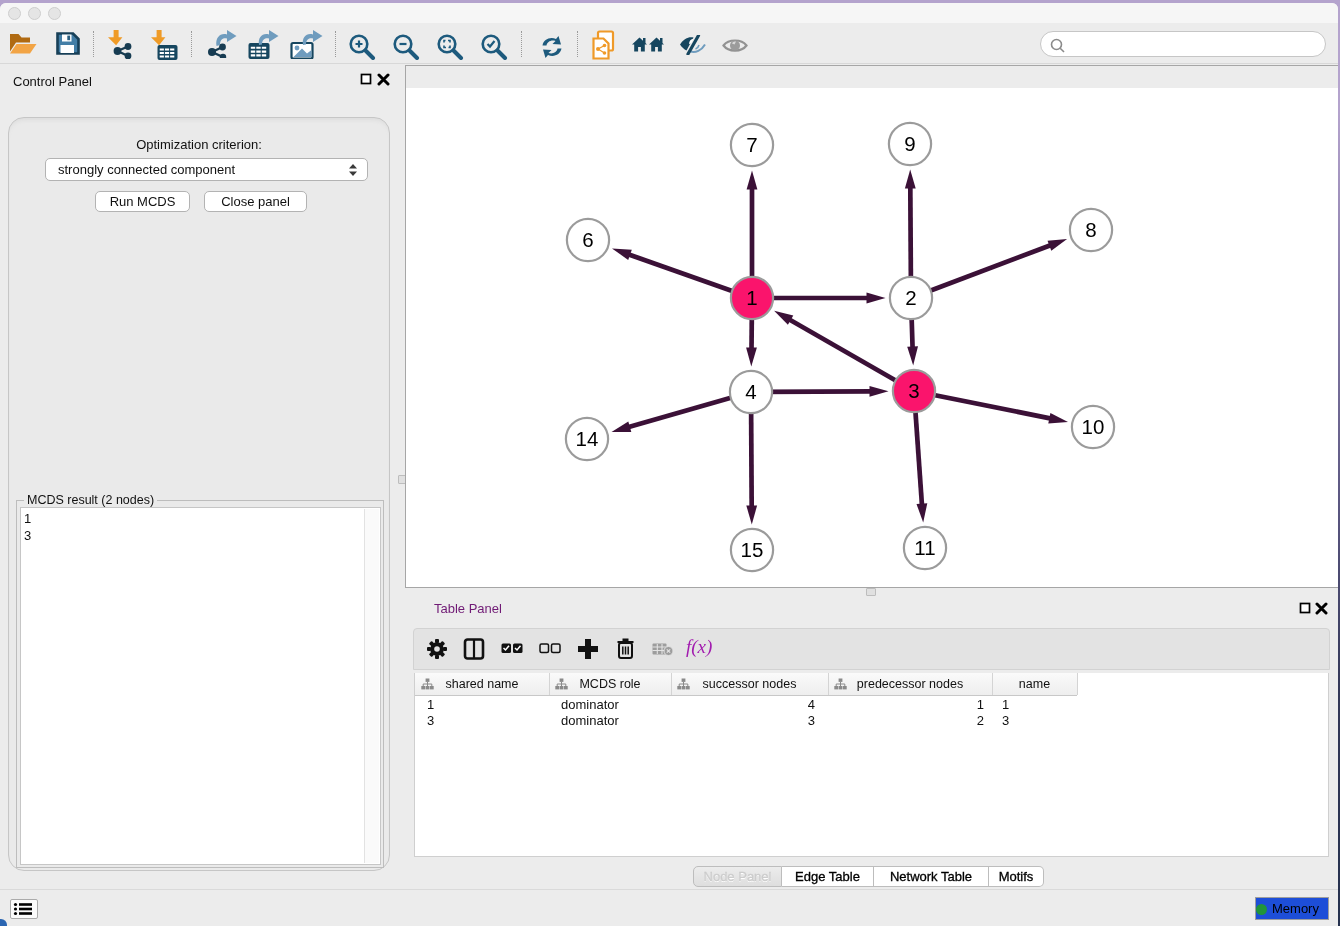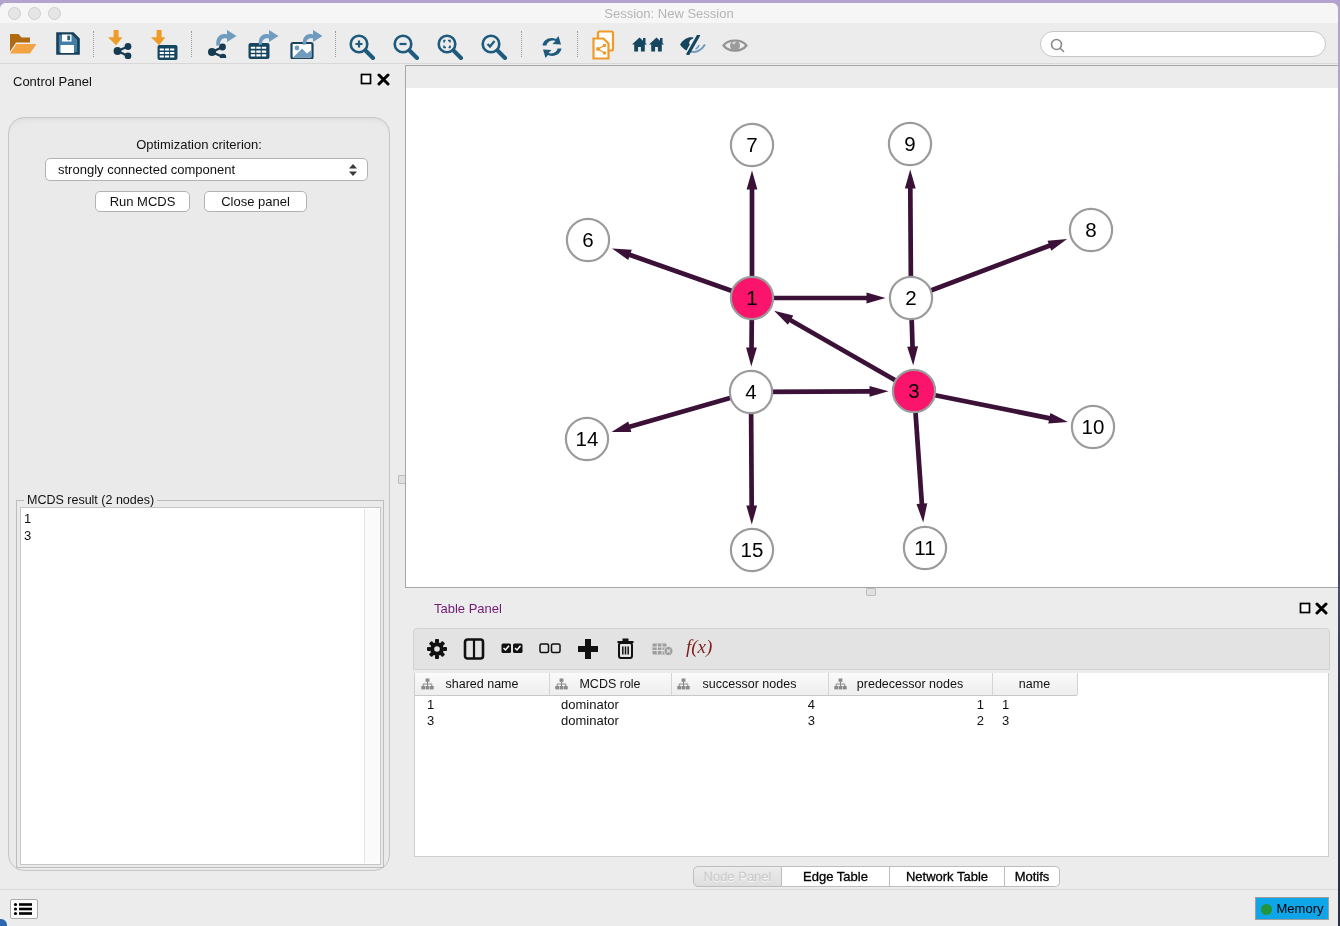--- a/index.html
+++ b/index.html
@@ -39,35 +39,34 @@
 #tp{position:absolute;left:405px;top:592px;width:933px;height:295px}
 #tptitle{position:absolute;left:29px;top:6px;font-size:13px;color:#701a75}
 #tptoolbar{position:absolute;left:8px;top:33px;width:915px;height:40px;background:#e3e3e3;border:1px solid #d2d2d2;border-radius:4px 4px 0 0}
 #ttable{position:absolute;left:9px;top:78px;width:913px;height:183px;background:#fff;border:1px solid #cfcfcf;border-top:none}
 #thead{position:absolute;left:0;top:0;width:662px;height:22px;background:linear-gradient(#fafafa,#eee);border-bottom:1px solid #c8c8c8}
 .hcell{position:absolute;top:0;height:22px;border-right:1px solid #d4d4d4;font-size:12.5px;color:#111;text-align:center;line-height:22px}
 .hic{position:absolute;left:6px;top:5px}
 .cell{position:absolute;font-size:13px;color:#111}
 
 #statussep{position:absolute;left:0;top:886px;width:1338px;height:0;border-top:1px solid #dadada}
-#membtn{position:absolute;left:1255px;top:894px;width:72px;height:21px;background:#0ea5e9;border:1px solid #9e9e9e;font-size:13px;color:#000;line-height:21px;text-align:center}
+#membtn{position:absolute;left:1255px;top:894px;width:72px;height:21px;background:#1d4ed8;border:1px solid #9e9e9e;font-size:13px;color:#000;line-height:21px;text-align:left}
 #listbtn{position:absolute;left:10px;top:896px;width:26px;height:18px;background:#fbfbfb;border:1px solid #ababab;border-radius:2px}
 svg{display:block}
 svg text{font-family:"Liberation Sans",sans-serif}
 .tw1{width:72px}.tw2{width:53px}.tw3{width:59px}.tw4{width:59px}
-.bw1{width:89px}.bw2{width:108px}.bw3{width:115px}.bw4{width:55px}
+.bw1{width:89px}.bw2{width:92px}.bw3{width:115px}.bw4{width:55px}
 </style></head>
 <body>
 <div style="position:absolute;left:0;top:0;width:1340px;height:4px;background:#b4a3cd"></div>
 <div id="win">
   <div id="titlebar">
     <div class="tl" style="left:8px"></div>
     <div class="tl" style="left:28px"></div>
     <div class="tl" style="left:48px"></div>
-    <div id="wtitle">Session: New Session</div>
   </div>
   <div id="toolbar">
     <svg width="29" height="22" viewBox="0 0 29 22" style="position:absolute;left:9px;top:10px">
         <path d="M1 1 h8.5 l3 3.5 h8.5 v5 h-14 l-6 9 Z" fill="#b06a12"></path>
         <path d="M7.5 11 h20 l-6.5 9.5 H1 Z" fill="#f2a445"></path>
       </svg>
     <svg width="25" height="23" viewBox="0 0 25 23" style="position:absolute;left:55px;top:9px">
         <path d="M2.5 1.5 h15.5 l5.5 5.5 v14.5 h-21 z" fill="#437ea6" stroke="#173f57" stroke-width="2.6"></path>
         <rect x="7" y="2.5" width="9.5" height="7" fill="#fff"></rect>
         <rect x="12.3" y="3.6" width="2.8" height="4.6" fill="#2a5f80"></rect>
@@ -317,21 +316,21 @@
           <line x1="0.5" y1="4" x2="16.5" y2="4" stroke="#111" stroke-width="2"></line>
           <rect x="5.5" y="0.5" width="6" height="2.5" fill="#111"></rect>
           <path d="M5.8 8.5 V16.5 M8.5 8.5 V16.5 M11.2 8.5 V16.5" stroke="#111" stroke-width="1.5"></path>
         </svg>
       <svg width="22" height="14" viewBox="0 0 22 14" style="position:absolute;left:238px;top:13px">
           <rect x="0.5" y="1.5" width="14" height="11" rx="1" fill="#9d9d9d"></rect>
           <path d="M0.5 5 h14 M0.5 8.5 h14 M5.3 2 v10 M10 2 v10" stroke="#e3e3e3" stroke-width="1.1"></path>
           <circle cx="16.5" cy="9" r="4.5" fill="#9d9d9d" stroke="#e3e3e3" stroke-width="1"></circle>
           <path d="M14.8 7.3 L18.2 10.7 M18.2 7.3 L14.8 10.7" stroke="#e3e3e3" stroke-width="1.2"></path>
         </svg>
-      <div style="position:absolute;left:272px;top:7px;font-family:'Liberation Serif',serif;font-style:italic;font-size:19px;color:#7f1d1d">f(x)</div>
+      <div style="position:absolute;left:272px;top:7px;font-family:'Liberation Serif',serif;font-style:italic;font-size:19px;color:#a21caf">f(x)</div>
     </div>
     <div id="ttable">
       <div id="thead">
         <div class="hcell" style="left:0;width:134px"><svg class="hic" width="13" height="12" viewBox="0 0 13 12">
               <rect x="4.6" y="0.5" width="3.8" height="3.4" fill="#8a8a8a"></rect>
               <rect x="0.3" y="8" width="3.8" height="3.4" fill="#8a8a8a"></rect>
               <rect x="4.6" y="8" width="3.8" height="3.4" fill="#8a8a8a"></rect>
               <rect x="8.9" y="8" width="3.8" height="3.4" fill="#8a8a8a"></rect>
               <path d="M6.5 4 V8 M2.2 8 V6 H10.8 V8" stroke="#8a8a8a" stroke-width="1" fill="none"></path>
             </svg>shared name</div>

